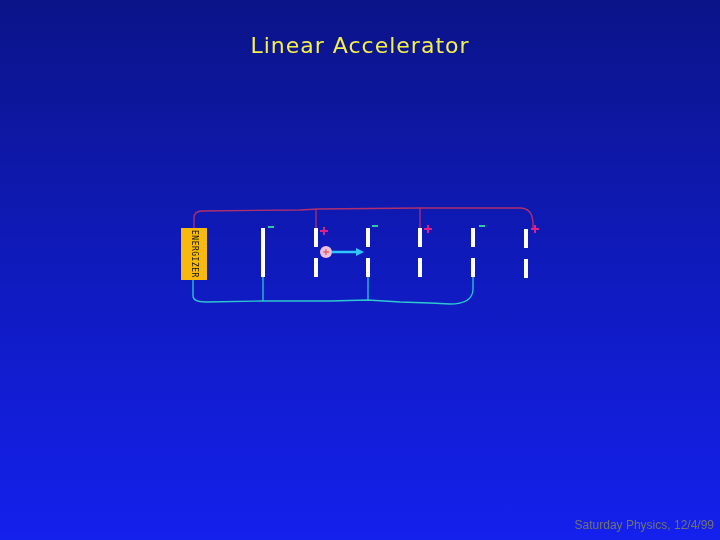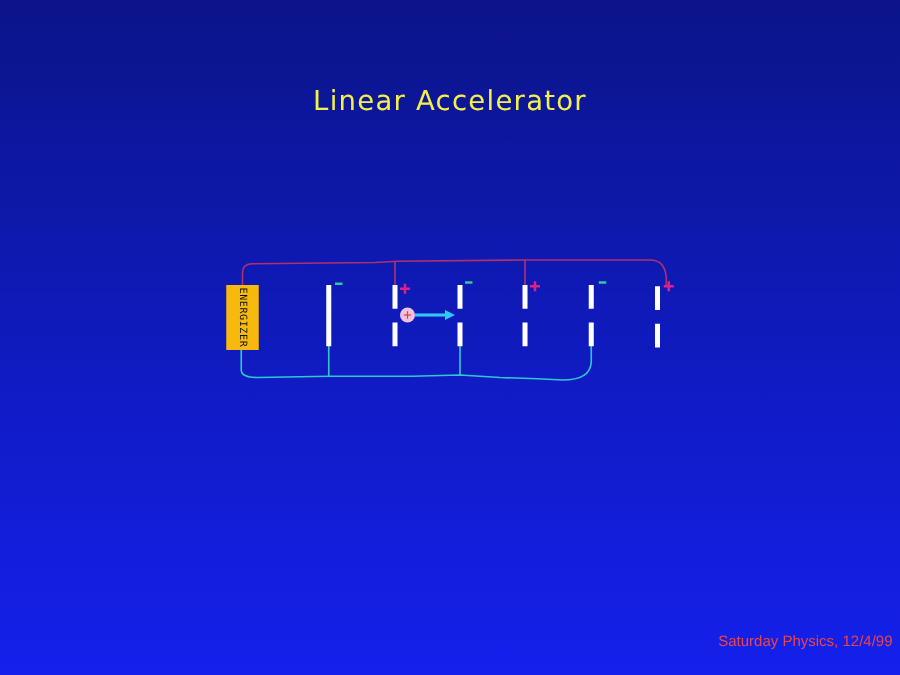--- a/index.html
+++ b/index.html
@@ -5,25 +5,24 @@
   html, body { margin:0; padding:0; }
   body {
     width:720px; height:540px; overflow:hidden; position:relative;
     background: linear-gradient(to bottom, #0b1488 0%, #0f1ab8 45%, #1420ec 100%);
     font-family: "DejaVu Sans", sans-serif;
   }
   .title {
     position:absolute; top:33px; left:0; width:720px; text-align:center;
     color:#f4f04a; font-size:22px; letter-spacing:1px;
     font-family: "DejaVu Sans", sans-serif;
-    margin-top: 36px;
   }
   .footer {
-    position:absolute; right:6px; bottom:20px;
-    color:#ef4444; font-size:12px;
+    position:absolute; right:6px; bottom:8px;
+    color:#737373; font-size:12px;
     font-family: "Liberation Sans", sans-serif;
   }
   .energizer {
     position:absolute; left:181px; top:228px; width:26px; height:52px;
     background:#f6b90c;
   }
   .energizer-label {
     position:absolute; left:0; top:0; width:26px; height:52px;
     writing-mode: vertical-rl;
     font-size:8px; color:#111; text-align:center; line-height:26px;

